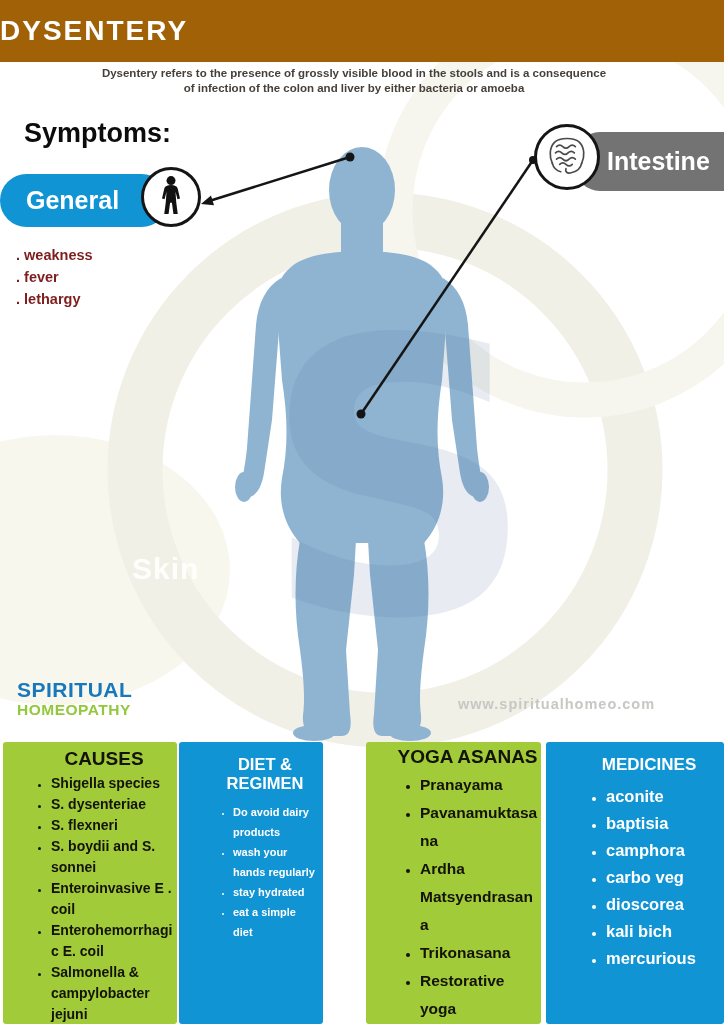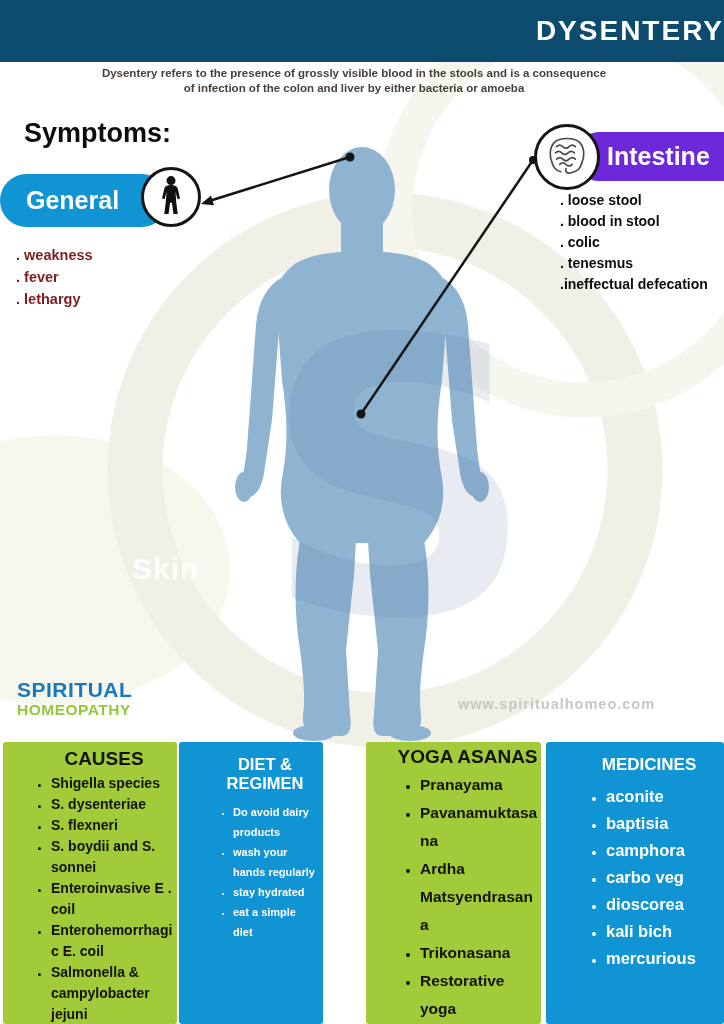--- a/index.html
+++ b/index.html
@@ -1,41 +1,41 @@
 <!DOCTYPE html>
 <html><head>
 <meta charset="utf-8">
 <style>
   html,body{margin:0;padding:0;}
   body{font-family:"Liberation Sans",sans-serif;background:#ffffff;}
   #page{position:relative;width:724px;height:1024px;background:#fff;overflow:hidden;}
 
   
-  .header{position:absolute;top:0;left:0;right:0;height:62px;background:#0c4a6e;display:flex;align-items:center;justify-content:flex-end;z-index:6;}
+  .header{position:absolute;top:0;left:0;right:0;height:62px;background:#a16207;display:flex;align-items:center;justify-content:flex-start;z-index:6;}
   .header .title{color:#fff;font-size:28px;font-weight:800;letter-spacing:2px;}
 
   .intro{position:absolute;top:66px;left:24px;right:40px;text-align:center;color:#463f3a;font-size:11.5px;font-weight:700;line-height:15px;z-index:6;}
   .intro span{display:block;}
 
   
   #bg-svg{position:absolute;top:0;left:0;z-index:0;}
   #body-svg{position:absolute;top:0;left:0;z-index:1;}
   #line-svg{position:absolute;top:0;left:0;z-index:3;pointer-events:none;}
 
   .skin-mark{position:absolute;left:132px;top:552px;font-size:30px;font-weight:800;color:rgba(255,255,255,0.92);z-index:2;letter-spacing:1px;}
 
   .symptoms-heading{position:absolute;left:24px;top:118px;font-size:27px;font-weight:800;color:#0c0c0c;z-index:5;}
 
   
   .pill-general{position:absolute;left:0;top:174px;width:168px;height:53px;background:#1194d4;border-radius:27px;display:flex;align-items:center;padding-left:26px;box-sizing:border-box;z-index:4;}
   .pill-general .pill-label{color:#fff;font-size:25px;font-weight:800;}
   .circle-general{position:absolute;left:141px;top:167px;width:54px;height:54px;background:#fff;border:3px solid #151515;border-radius:50%;display:flex;align-items:center;justify-content:center;z-index:5;}
 
   
-  .pill-intestine{position:absolute;left:575px;top:132px;right:0;height:49px;background:#6d28d9;border-radius:25px 0 0 25px;display:flex;align-items:center;box-sizing:border-box;padding-left:32px;z-index:4;}
+  .pill-intestine{position:absolute;left:575px;top:132px;right:0;height:59px;background:#737373;border-radius:25px 0 0 25px;display:flex;align-items:center;box-sizing:border-box;padding-left:32px;z-index:4;}
   .pill-intestine .pill-label{color:#fff;font-size:25px;font-weight:800;}
   .circle-intestine{position:absolute;left:534px;top:124px;width:60px;height:60px;background:#fff;border:3px solid #151515;border-radius:50%;display:flex;align-items:center;justify-content:center;z-index:5;}
 
   .list-general{position:absolute;left:16px;top:244px;font-size:14.5px;font-weight:800;line-height:22px;color:#7f1d1d;z-index:5;}
   .list-intestine{position:absolute;left:560px;top:190px;width:150px;font-size:14px;font-weight:800;line-height:21px;color:#0c0c0c;z-index:5;}
 
   
   .logo{position:absolute;left:17px;top:679px;z-index:5;line-height:1;}
   .logo .logo-top{font-size:21px;font-weight:800;color:#1778bc;letter-spacing:0.5px;display:block;}
   .logo .logo-bottom{font-size:15.5px;font-weight:800;color:#93c83d;letter-spacing:0.5px;display:block;margin-top:2px;}
@@ -138,27 +138,20 @@
         <path d="M 8,30 C 9,34 12,37 16,38"></path>
         <path d="M 36,30 C 35,35 31,38 26,39 C 22,40 20,38 21,35"></path>
         <path d="M 12,14 q 3,-3 6,0 t 6,0 t 6,0"></path>
         <path d="M 11,20 q 3,-3 6,0 t 6,0 t 6,0"></path>
         <path d="M 12,26 q 3,-3 6,0 t 6,0 t 6,0"></path>
         <path d="M 15,31 q 3,-3 6,0 t 6,0"></path>
       </svg>
     </span>
   </div>
 
-  <div class="list-intestine">
-    <div>. loose stool</div>
-    <div>. blood in stool</div>
-    <div>. colic</div>
-    <div>. tenesmus</div>
-    <div>.ineffectual defecation</div>
-  </div>
 
   <div class="skin-mark">Skin</div>
 
   <div class="logo">
     <span class="logo-top">SPIRITUAL</span>
     <span class="logo-bottom">HOMEOPATHY</span>
   </div>
   <div class="website">www.spiritualhomeo.com</div>
 
   <div id="panel-0" class="panel green">

